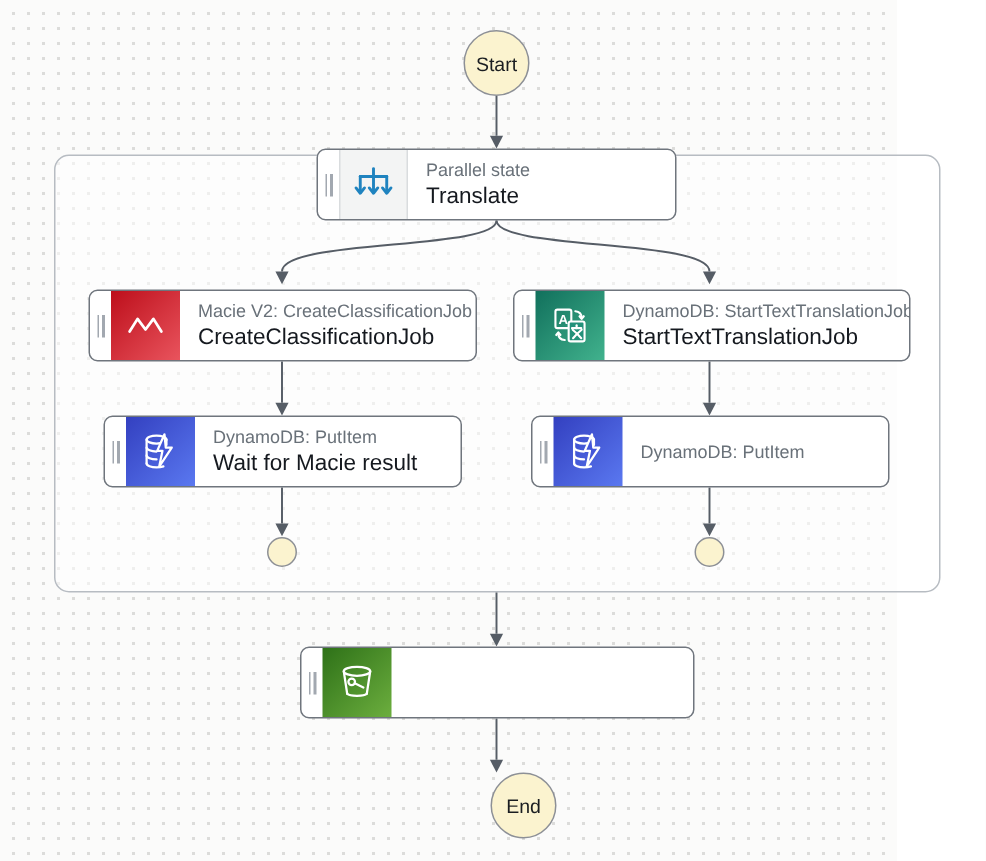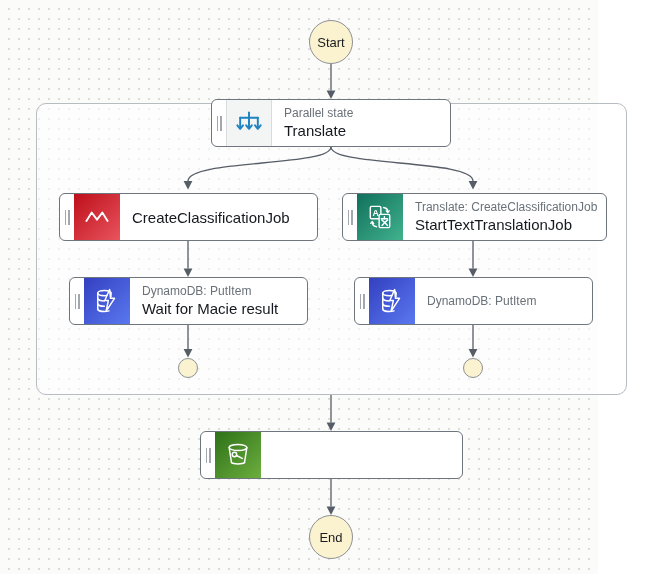--- a/index.html
+++ b/index.html
@@ -33,21 +33,21 @@
   .terminal {
     position: absolute; z-index: 4;
     width: 44px; height: 44px;
     border-radius: 50%;
     background: #fbf3cf;
     border: 1px solid #8d9096;
     display: flex; align-items: center; justify-content: center;
     font-size: 13px; color: #1a1d21;
   }
   .terminal.start { left: 309px; top: 20px; }
-  .terminal.end   { left: 309px; top: 515px; }
+  .terminal.end   { left: 327px; top: 515px; }
   .branch-end {
     position: absolute; z-index: 4;
     width: 20px; height: 20px;
     border-radius: 50%;
     background: #fbf3cf;
     border: 1px solid #8d9096;
   }
   .branch-end.left  { left: 178px; top: 358px; }
   .branch-end.right { left: 463px; top: 358px; }
   
@@ -163,20 +163,21 @@
     <div class="handle">
       <span class="bar"></span>
         <span class="bar"></span>
     </div>
     <div class="icon-cell grad-macie">
       <svg width="30" height="30" viewBox="0 0 34 34" fill="none" stroke="#ffffff" stroke-width="2.1" stroke-linecap="round" stroke-linejoin="round">
         <path d="M5,21.5 L11,12 L17,20 L23,12 L29,21.5"></path>
       </svg>
     </div>
     <div class="text-cell">
+      <div class="node-title">Macie V2: CreateClassificationJob</div>
       <div class="node-name">CreateClassificationJob</div>
     </div>
   </div>
 
   <div class="node" id="node-translate">
     <div class="handle">
       <span class="bar"></span>
         <span class="bar"></span>
     </div>
     <div class="icon-cell grad-translate">
@@ -188,21 +189,21 @@
         <path d="M22,16.8 V19"></path>
         <path d="M19.3,26.6 C21.5,24 23.5,22 25.8,20.2"></path>
         <path d="M19.0,20.2 C21.3,22 23.3,24 25.5,26.6"></path>
         <path d="M21,6.2 C24.5,6.6 25.8,8 25.8,11.2"></path>
         <path d="M24.2,10 L25.8,12 L27.4,10"></path>
         <path d="M13,28 C9.5,27.6 8.2,26.2 8.2,23"></path>
         <path d="M6.6,24.2 L8.2,22.2 L9.8,24.2"></path>
       </svg>
     </div>
     <div class="text-cell">
-      <div class="node-title">Translate: CreateClassificationJob</div>
+      <div class="node-title">DynamoDB: StartTextTranslationJob</div>
       <div class="node-name">StartTextTranslationJob</div>
     </div>
   </div>
 
   <div class="node" id="node-dyn-left">
     <div class="handle">
       <span class="bar"></span>
         <span class="bar"></span>
     </div>
     <div class="icon-cell grad-dynamo">

